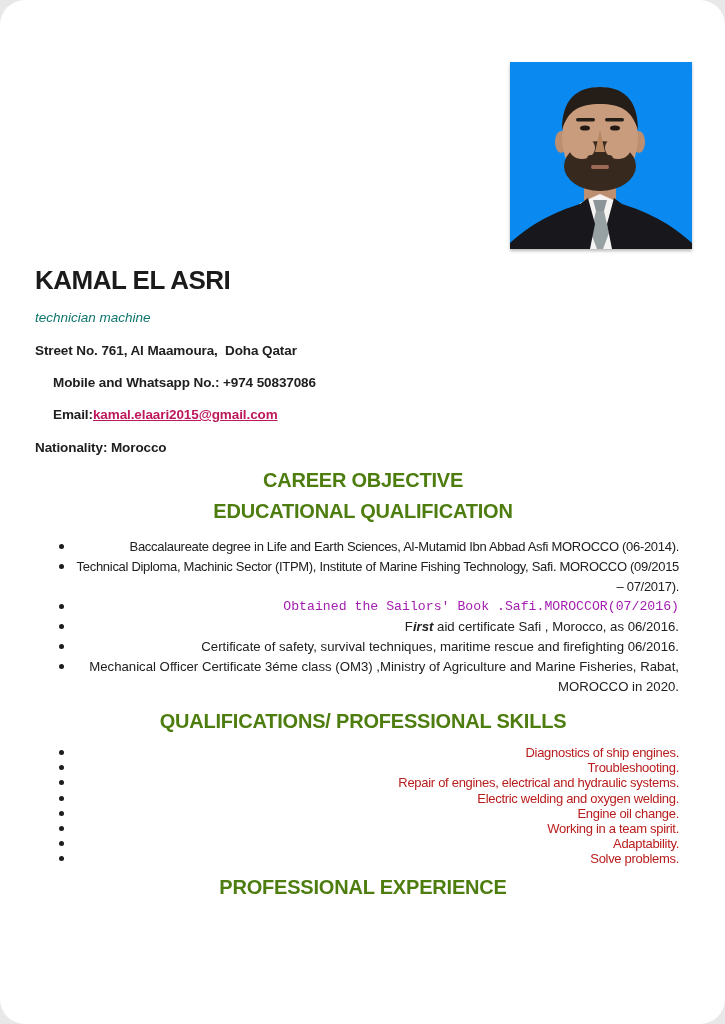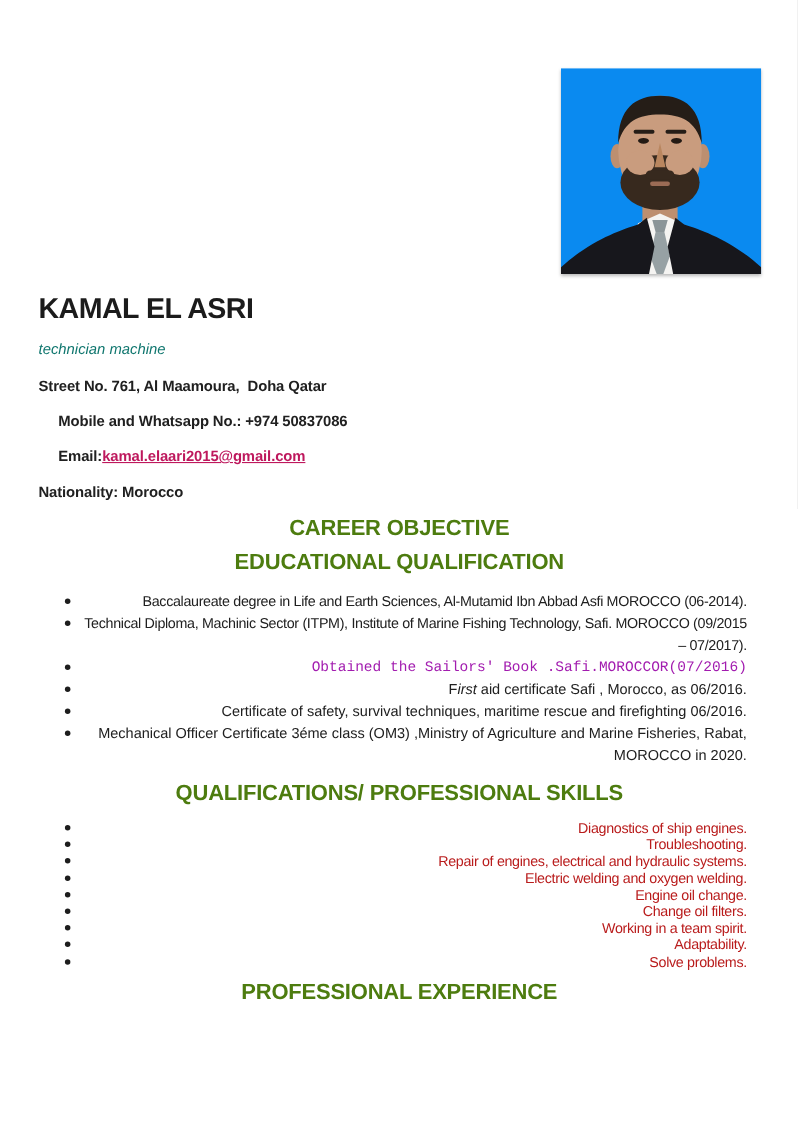--- a/index.html
+++ b/index.html
@@ -1,20 +1,20 @@
 <!DOCTYPE html>
 <html><head>
 <meta charset="utf-8">
 <title>CV</title>
 <style>
   html,body{margin:0;padding:0;background:#e8e8e8;}
   .page{
     position:relative;width:725px;height:1024px;margin:0 auto;
     background:#ffffff;overflow:hidden;
-    font-family:"Liberation Sans",sans-serif;color:#1f1f1f;
+    font-family:"Liberation Sans",sans-serif;color:#1f1f1f;border-radius:25px;
   }
   
   .photo{
     position:absolute;left:510px;top:62px;width:182px;height:187px;
     box-shadow:0 2px 3px rgba(0,0,0,.28);
   }
   .photo svg{display:block;}
   
   .content{position:absolute;left:35px;top:258px;width:656px;}
   h1{
@@ -39,21 +39,21 @@
   
   ul{list-style:none;margin:12px;padding:0;text-align:right;}
   ul.edu{margin-top:17px;font-size:13px;line-height:20px;letter-spacing:-.3px;color:#202020;}
   ul.edu li{position:relative;padding-left:28px;}
   ul.edu li::before{
     content:"";position:absolute;left:12px;top:7px;width:5px;height:5px;
     border-radius:50%;background:#1d1d1d;
   }
   ul.edu li.plain{letter-spacing:0;font-size:13.2px;}
   ul.edu li.muted{color:#a21caf;font-family:Liberation Mono, monospace;}
-  .em{font-style:italic;}
+  .em{font-style:italic;font-weight:bold;}
   ul.skills{margin-top:15px;font-size:13px;line-height:15.2px;letter-spacing:-.3px;color:#b91c1c;}
   ul.skills li{position:relative;padding-left:28px;}
   ul.skills li::before{
     content:"";position:absolute;left:12px;top:5px;width:5px;height:5px;
     border-radius:50%;background:#1d1d1d;
   }
 </style>
 </head>
 <body>
 
@@ -125,21 +125,20 @@
       </ul>
 
     <h2 class="mt16">QUALIFICATIONS/ PROFESSIONAL SKILLS</h2>
 
     <ul class="skills">
         <li><span>Diagnostics of ship engines.</span></li>
         <li><span>Troubleshooting.</span></li>
         <li><span>Repair of engines, electrical and hydraulic systems.</span></li>
         <li><span>Electric welding and oxygen welding.</span></li>
         <li><span>Engine oil change.</span></li>
-        <li><span>Change oil filters.</span></li>
         <li><span>Working in a team spirit.</span></li>
         <li><span>Adaptability.</span></li>
         <li><span>Solve problems.</span></li>
       </ul>
 
     <h2 class="mt12">PROFESSIONAL EXPERIENCE</h2>
 
   </main>
 </div>
 

